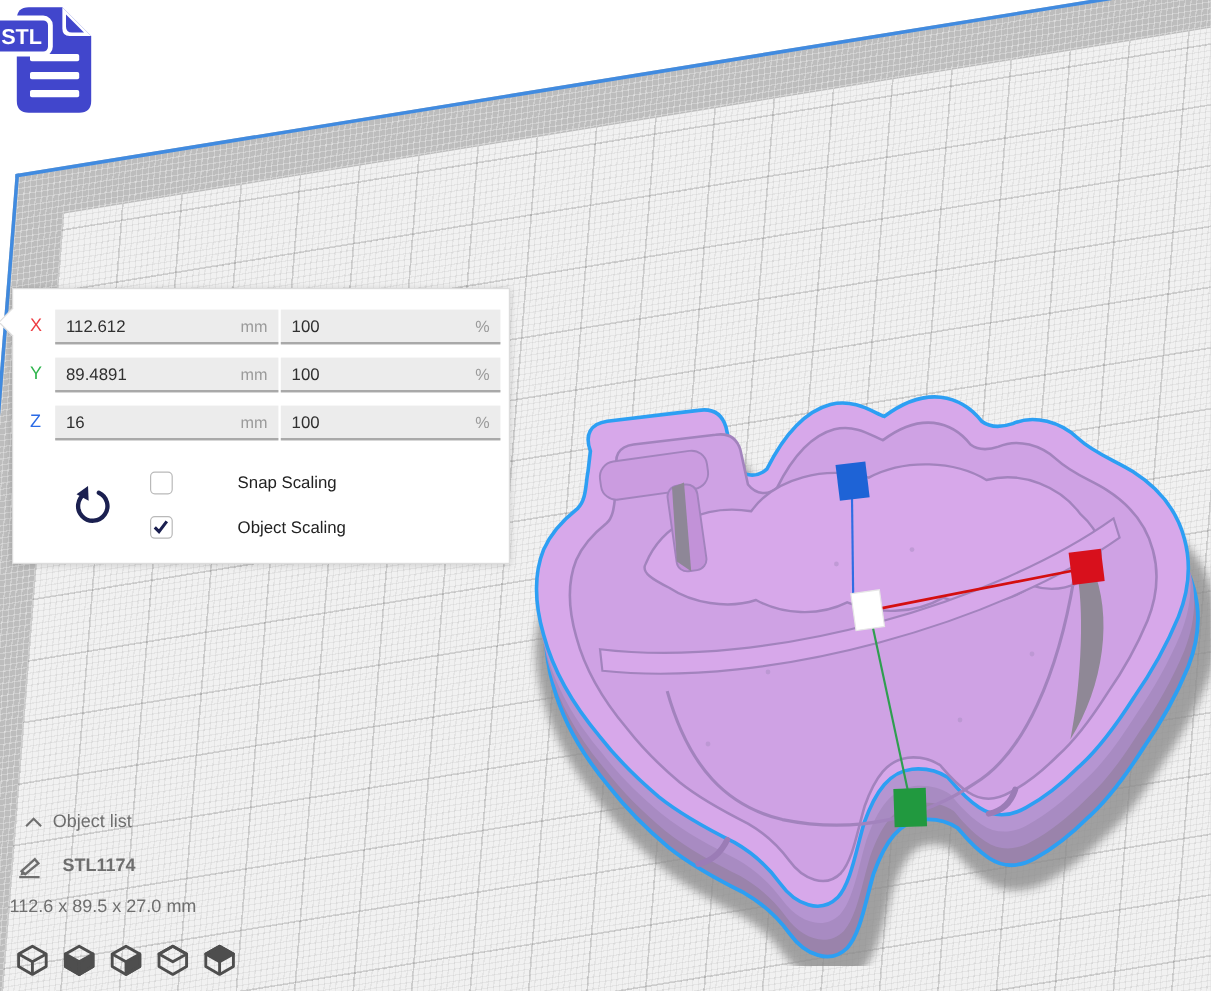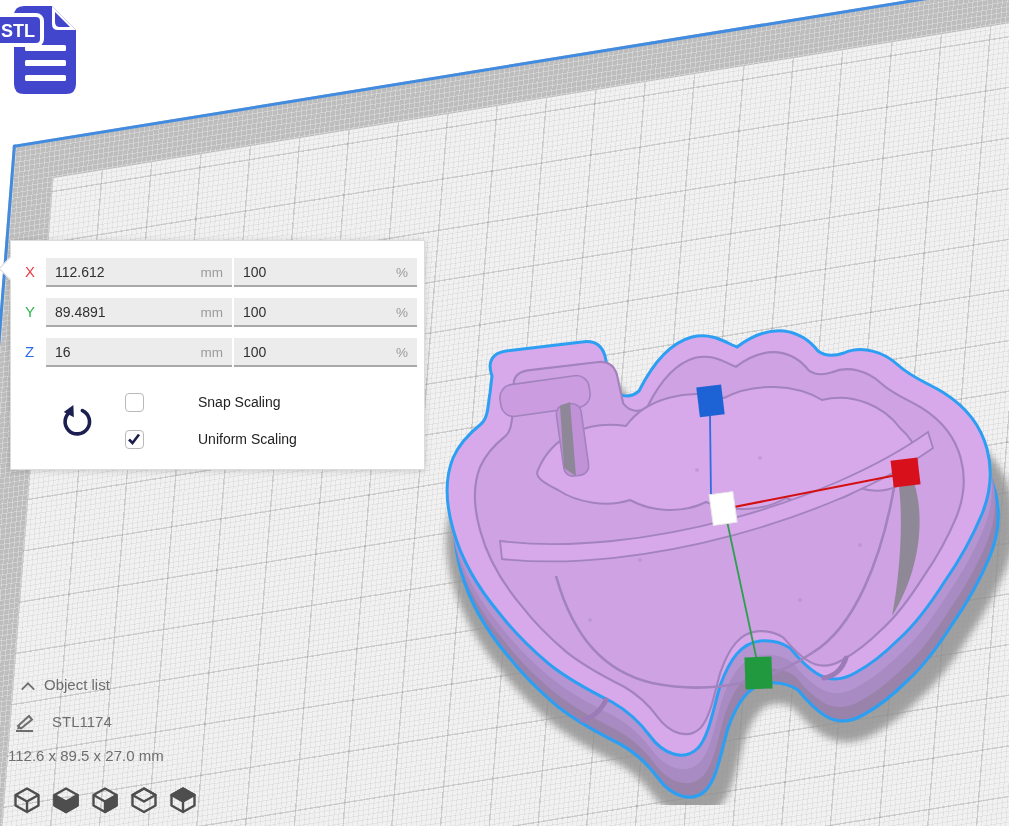--- a/index.html
+++ b/index.html
@@ -61,21 +61,21 @@
   .cbrow.c0{top:152px}.cbrow.c1{top:189px}
   .cbox{
     position:absolute;left:0;top:0;width:19px;height:19px;box-sizing:border-box;
     border:1.5px solid #b9b9b9;border-radius:4px;background:#fff;
   }
   .cb-label{position:absolute;left:28px;top:1px;font-size:14px;color:#222;white-space:nowrap;margin-left:45px;}
   
   .objlist-header{position:absolute;left:20px;top:678px;z-index:2;color:#6e6e6e;font-size:15px;}
   .objlist-header .hdr-txt{position:absolute;left:24px;top:-2px;white-space:nowrap;}
   .objlist-item{position:absolute;left:14px;top:712px;z-index:2;color:#6e6e6e;font-size:15px;}
-  .objlist-item .itm-txt{position:absolute;left:38px;top:1px;white-space:nowrap;}
+  .objlist-item .itm-txt{position:absolute;left:38px;top:1px;white-space:nowrap;font-weight:bold;}
   .dims{position:absolute;left:8px;top:747px;z-index:2;color:#6e6e6e;font-size:15px;white-space:nowrap;}
   .viewbar{position:absolute;left:12px;top:785px;z-index:2;display:flex;gap:9px;}
   .viewbtn{width:30px;height:30px;padding:0;border:none;background:transparent;cursor:pointer;}
   .viewbtn svg{display:block}
 </style>
 </head>
 <body>
 
 <div class="plate">
   <div class="plate-inner"></div>
@@ -208,21 +208,21 @@
   <div class="cbrow c0">
     <span class="cbox"></span>
     <span class="cb-label">Snap Scaling</span>
   </div>
   <div class="cbrow c1">
     <span class="cbox">
       <svg width="16" height="16" viewBox="0 0 16 16" style="position:absolute;left:0;top:0">
         <polyline points="3,8.5 6.5,12 13,3.5" fill="none" stroke="#1b2050" stroke-width="2.6"></polyline>
       </svg>
     </span>
-    <span class="cb-label">Uniform Scaling</span>
+    <span class="cb-label">Object Scaling</span>
   </div>
 </div>
 
 <div class="objlist-header">
   <svg width="16" height="12" viewBox="0 0 18 12">
     <polyline points="2,10 9,3 16,10" fill="none" stroke="#6e6e6e" stroke-width="2"></polyline>
   </svg>
   <span class="hdr-txt">Object list</span>
 </div>
 

